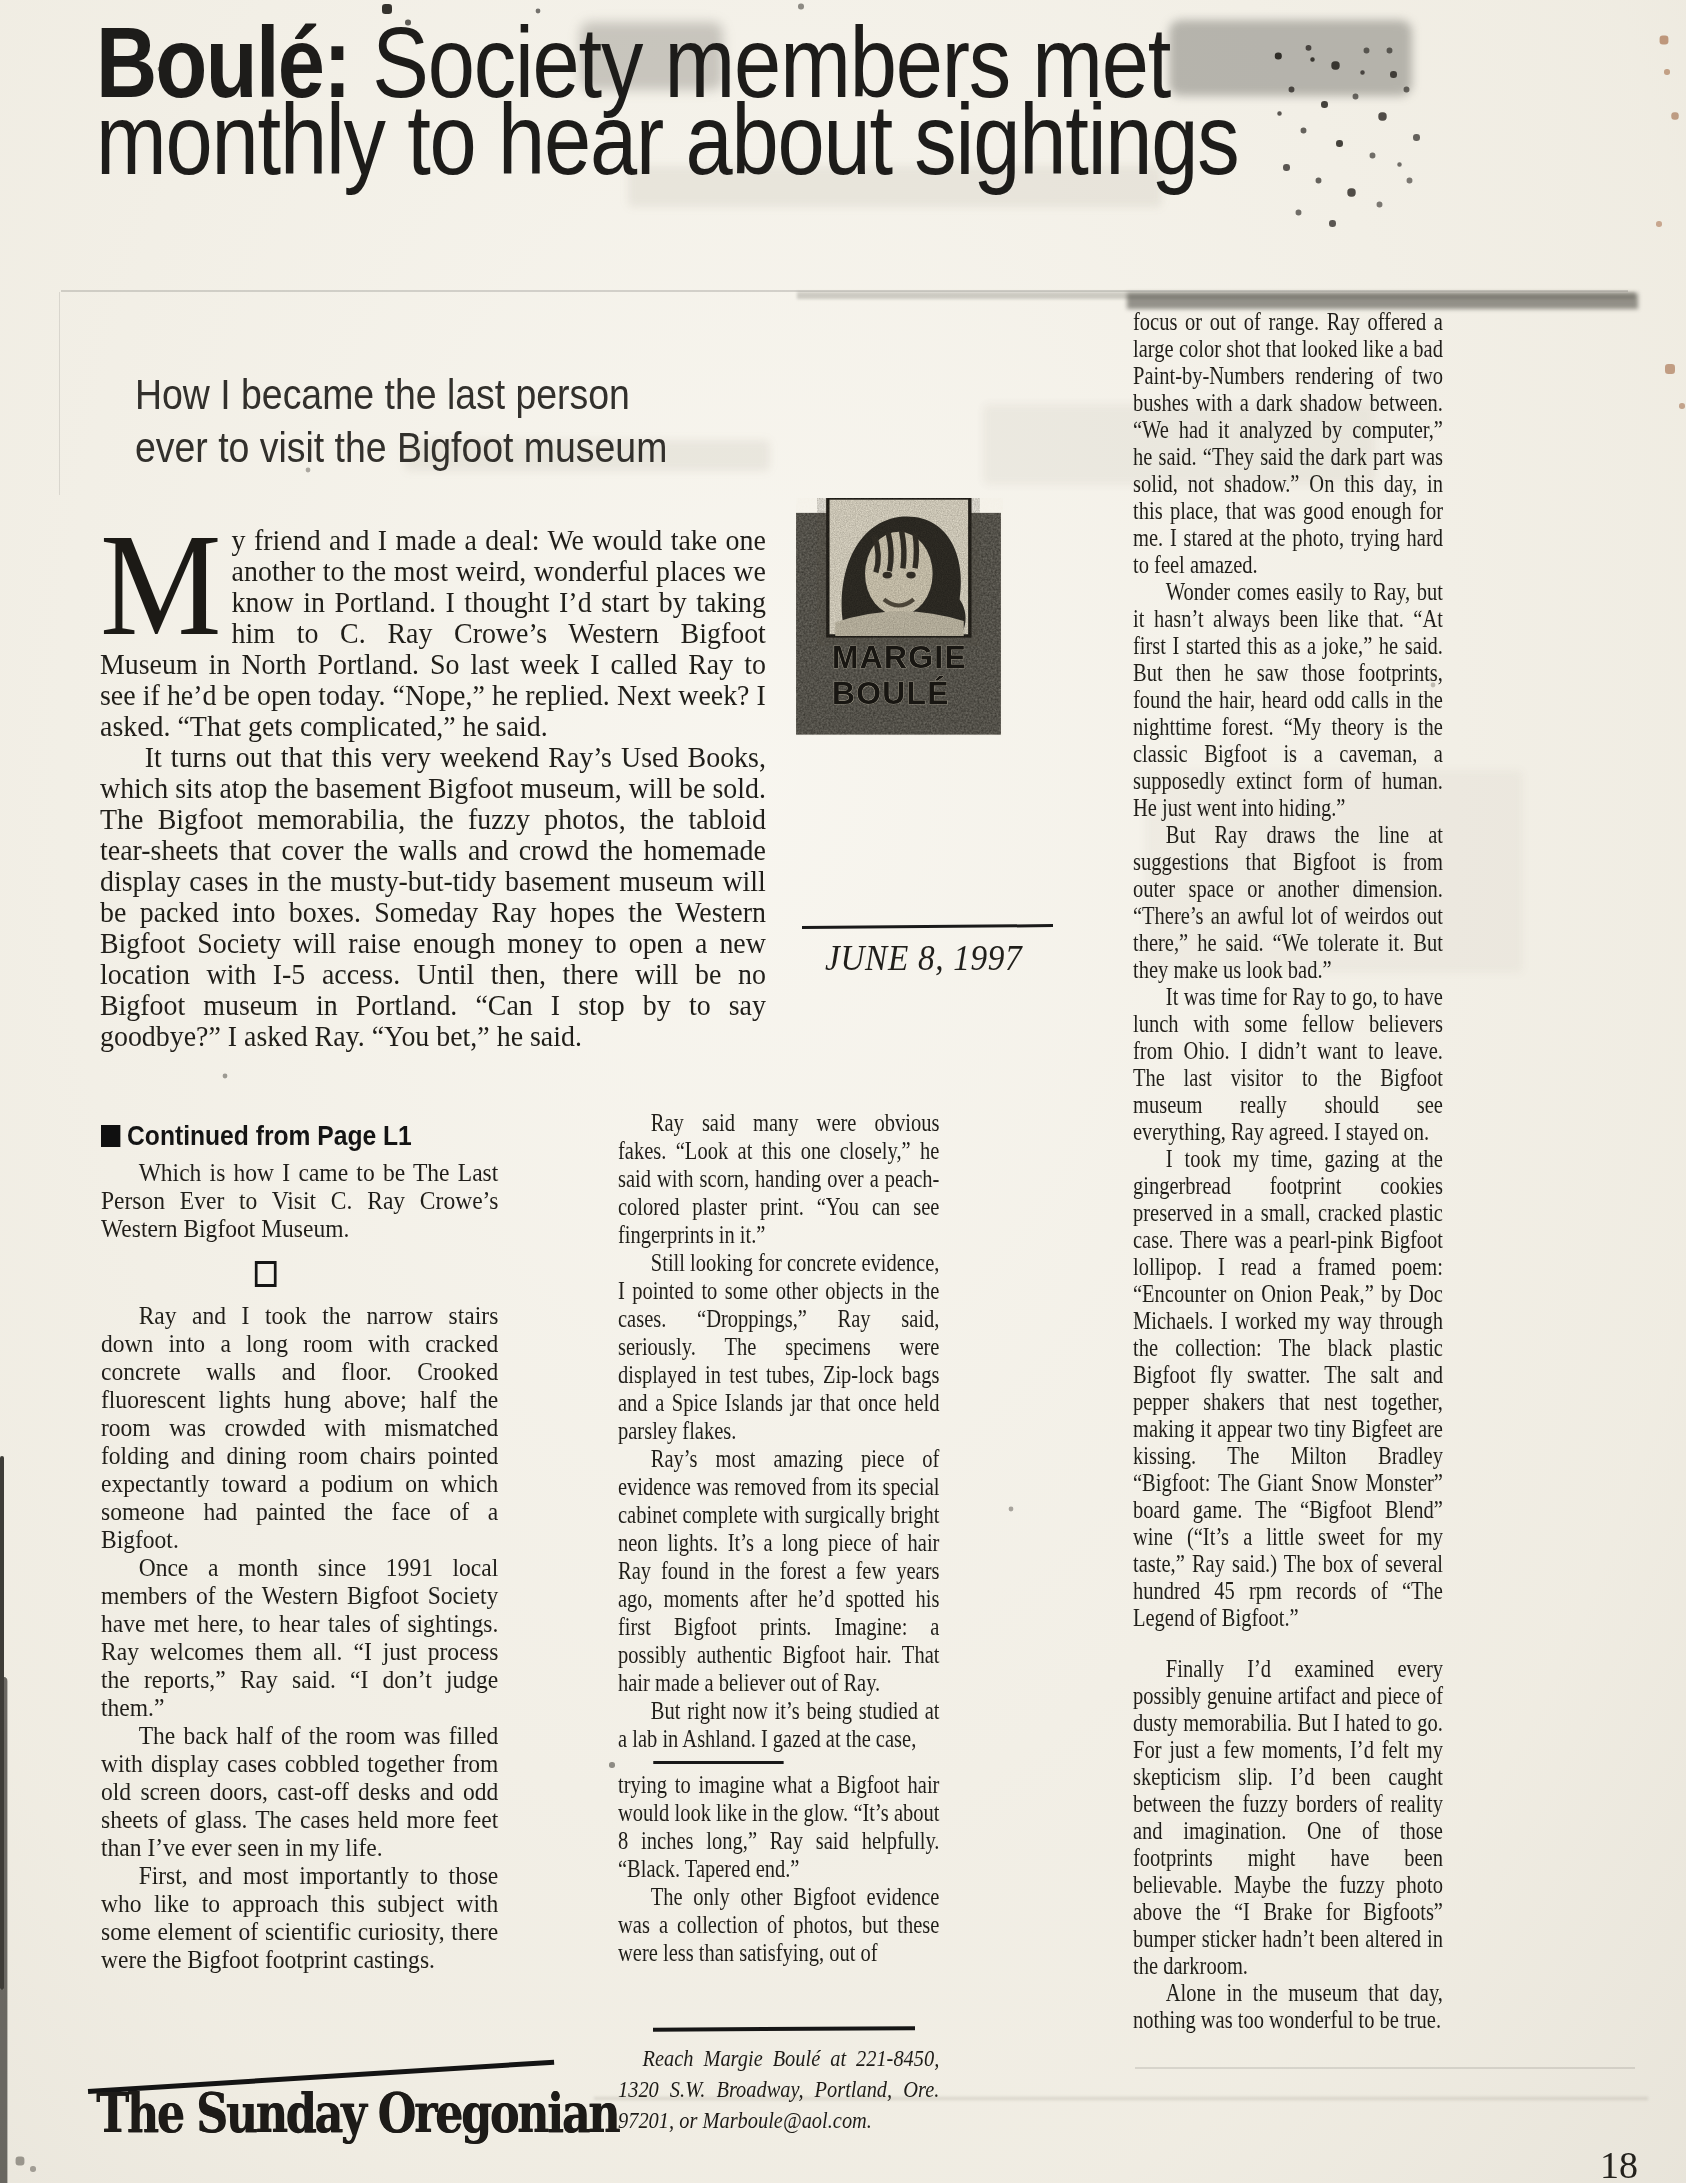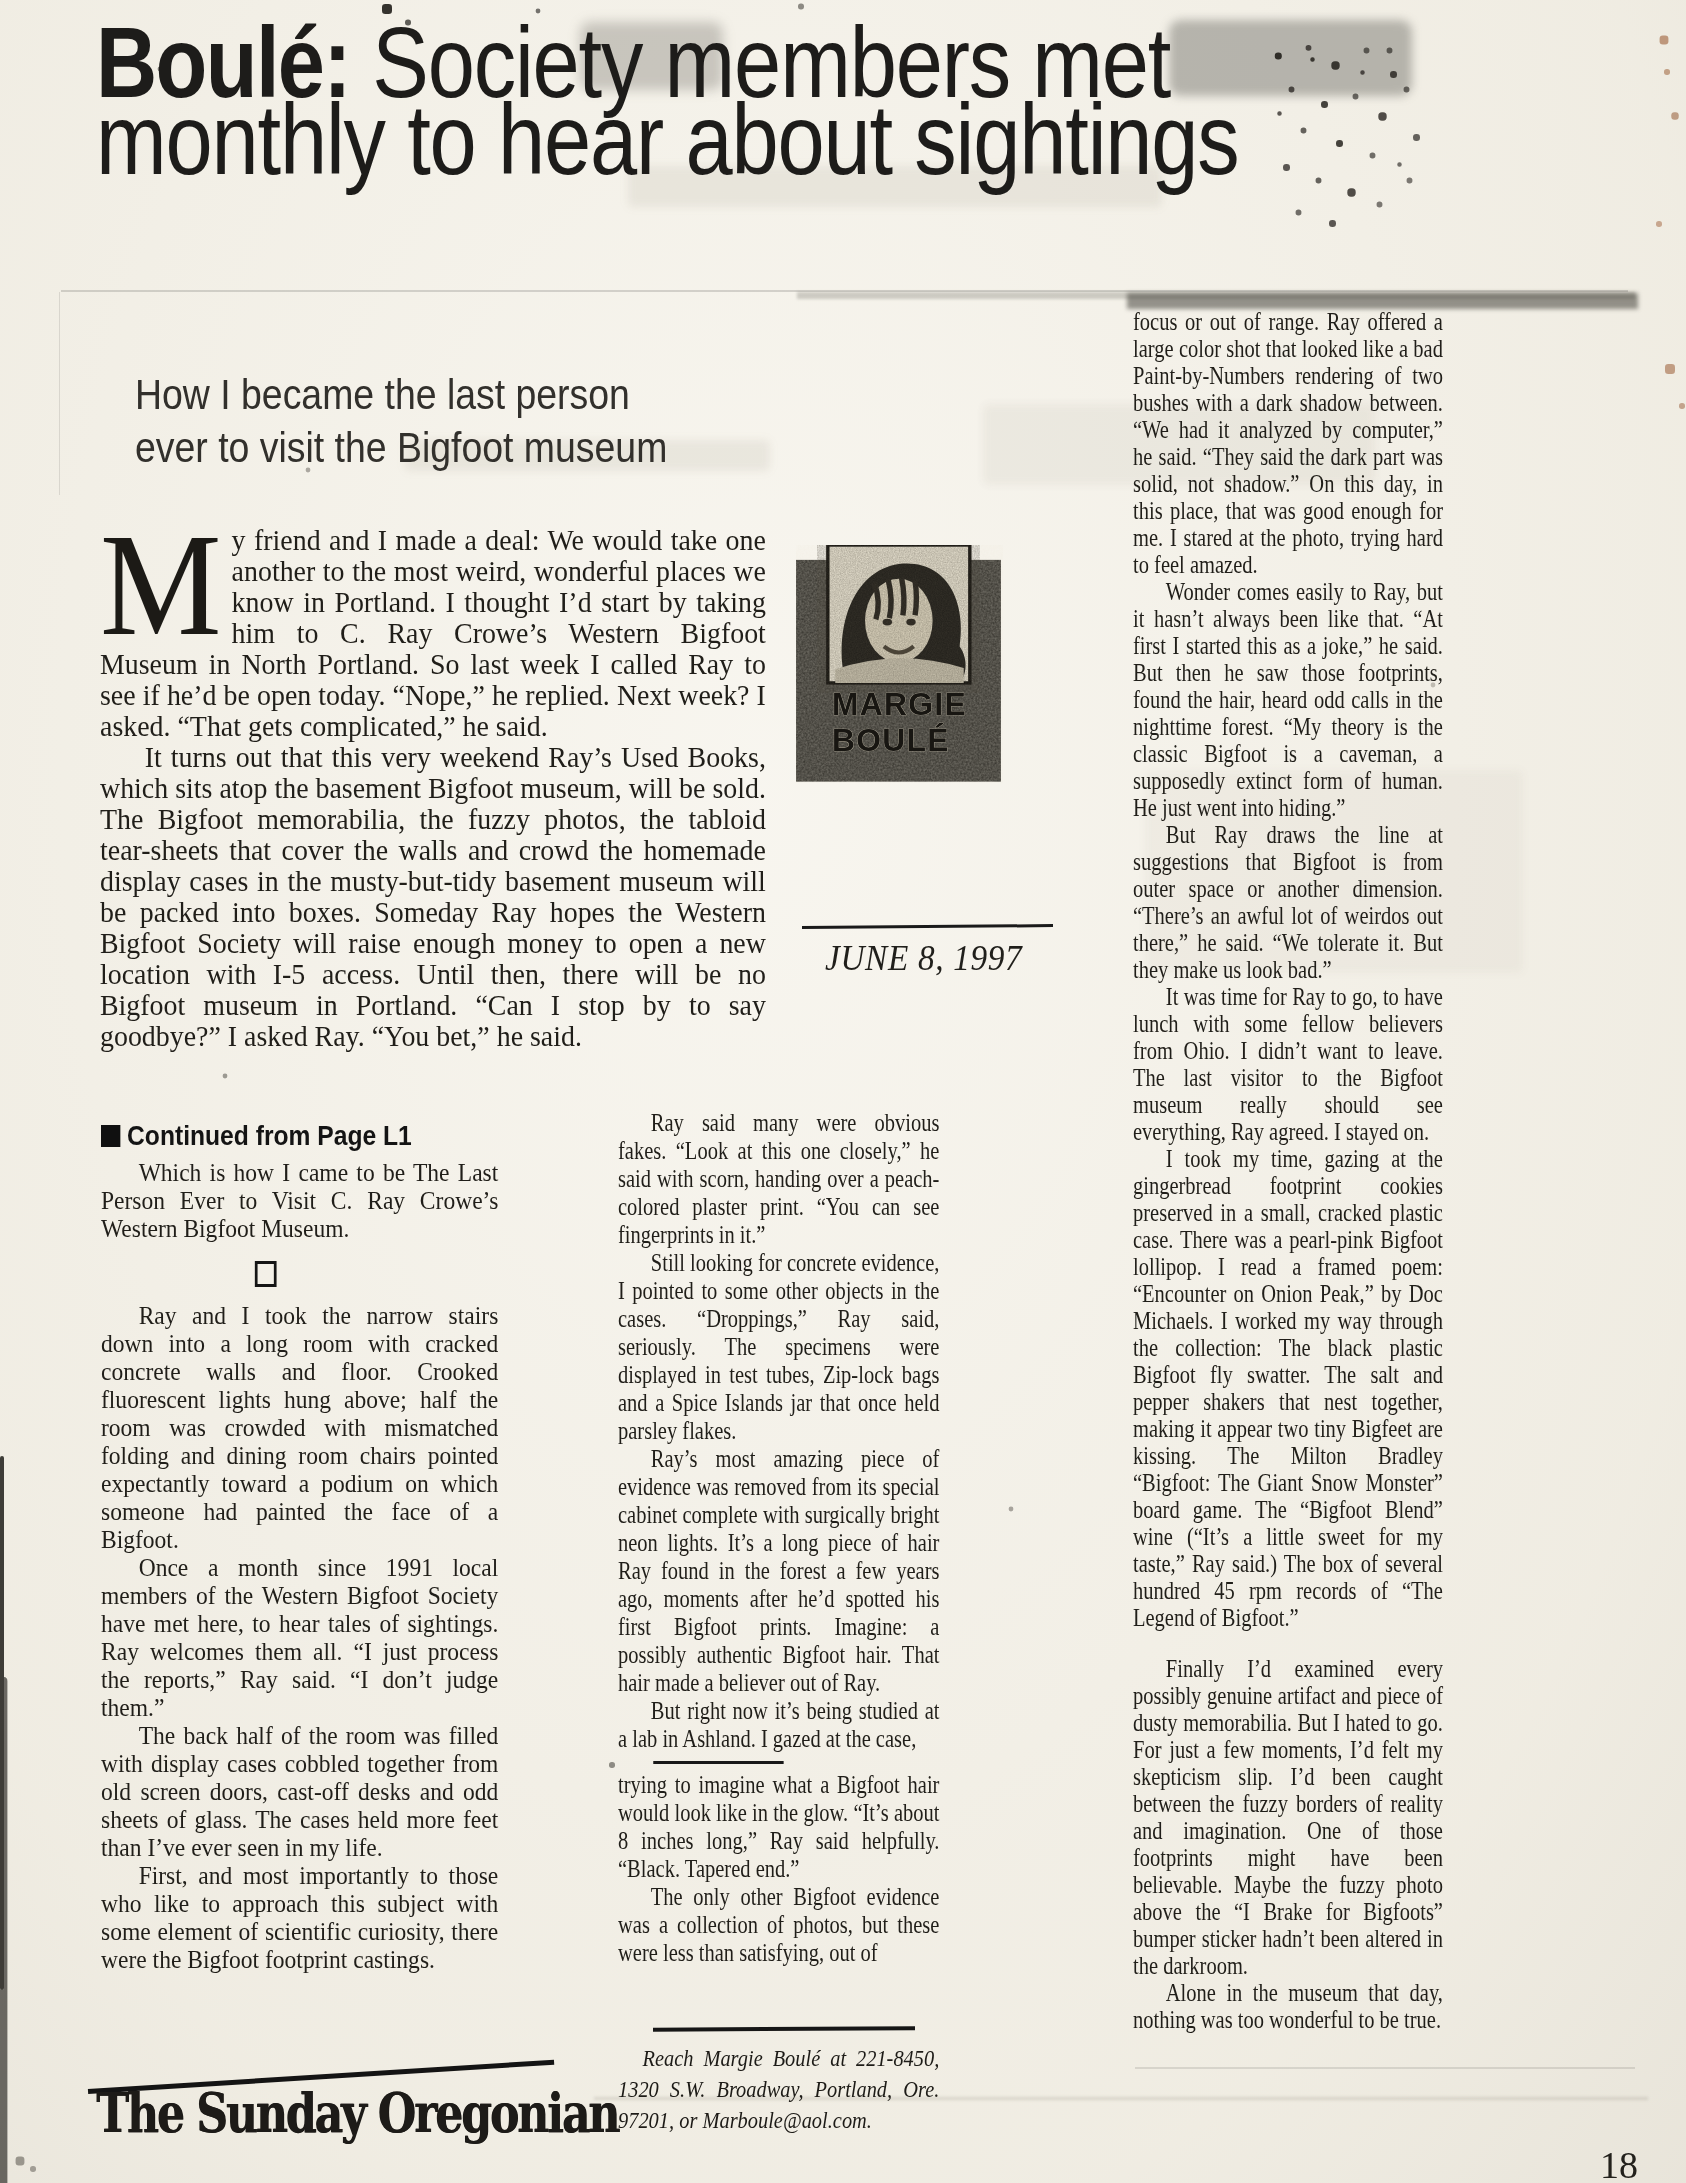--- a/index.html
+++ b/index.html
@@ -24,21 +24,21 @@
     font-family:"Liberation Sans", sans-serif;font-size:43px;line-height:53px;
     color:#32302c;transform:scaleX(.87);transform-origin:top left;white-space:nowrap;}
   
   .intro{position:absolute;left:100px;top:524px;width:716px;
     transform:scaleX(.93);transform-origin:top left;
     font-size:30px;line-height:31px;text-align:justify;}
   .intro p{margin:0;}
   .dropcap{float:left;font-size:147px;line-height:113px;padding:4px 10.8px 0 0;color:#1c1a16;}
   .indent{text-indent:1.6em;}
   
-  .photo-block{position:absolute;left:796px;top:545px;margin:0;}
+  .photo-block{position:absolute;left:796px;top:498px;margin:0;}
   
   .date-rule{position:absolute;left:802px;top:925px;width:251px;height:3.4px;background:#1a1a1a;transform:rotate(-.4deg);}
   .dateline{position:absolute;left:825px;top:939px;
     font-family:"Liberation Serif", serif;font-style:italic;font-size:35px;
     letter-spacing:0.7px;color:#201f1b;transform:scaleX(.95);transform-origin:top left;white-space:nowrap;}
   
   .continued{position:absolute;left:101px;top:1120px;display:flex;align-items:center;
     font-family:"Liberation Sans", sans-serif;font-weight:700;font-size:28px;color:#141414;
     transform:scaleX(.88);transform-origin:top left;white-space:nowrap;}
   .continued .sq{display:inline-block;width:21.6px;height:21.6px;background:#101010;margin-right:8px;}

